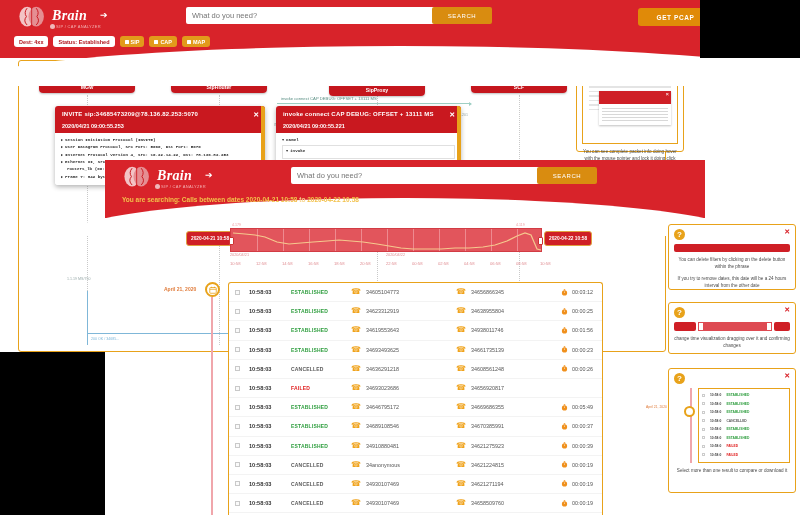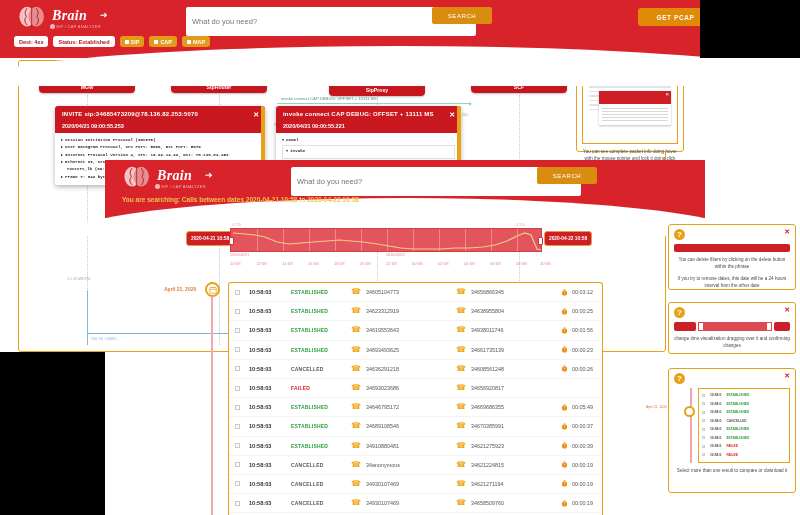--- a/index.html
+++ b/index.html
@@ -32,21 +32,21 @@
   .brainlogo svg { width: 100%; height: 100%; display:block; }
   .brandname {
     position:absolute; left:52px; top:8px; color:#fff; font-size:14px;
     font-family:"Liberation Serif", serif; font-style: italic; font-weight:bold;
     letter-spacing:.3px;
   }
   .brand-sub { position:absolute; left:56px; top:24px; color:#f3b0b2; font-size:4px; letter-spacing:.3px; }
   .brand-dot { position:absolute; left:50px; top:24px; width:5px; height:5px; border-radius:50%; background:#f0b7b9; }
   .logout-ic { position:absolute; left:100px; top:10px; color:#fff; font-size:9px; }
 
-  .searchwrap { position:absolute; left:186px; top:7px; width:290px; height:29px; }
+  .searchwrap { position:absolute; left:186px; top:7px; width:290px; height:17px; }
   .searchinput {
     width:100%; height:100%; border:none; border-radius:2px; background:#fff;
     font-size:7.5px; padding:0 18px 0 6px; color:#666;
     font-family:"Liberation Sans", sans-serif;
   }
   .search-mini {
     position:absolute; right:3px; top:3px; width:8px; height:11px;
     background:#e8a21a; border-radius:1px;
   }
   .search-mini::before, .search-mini::after{

